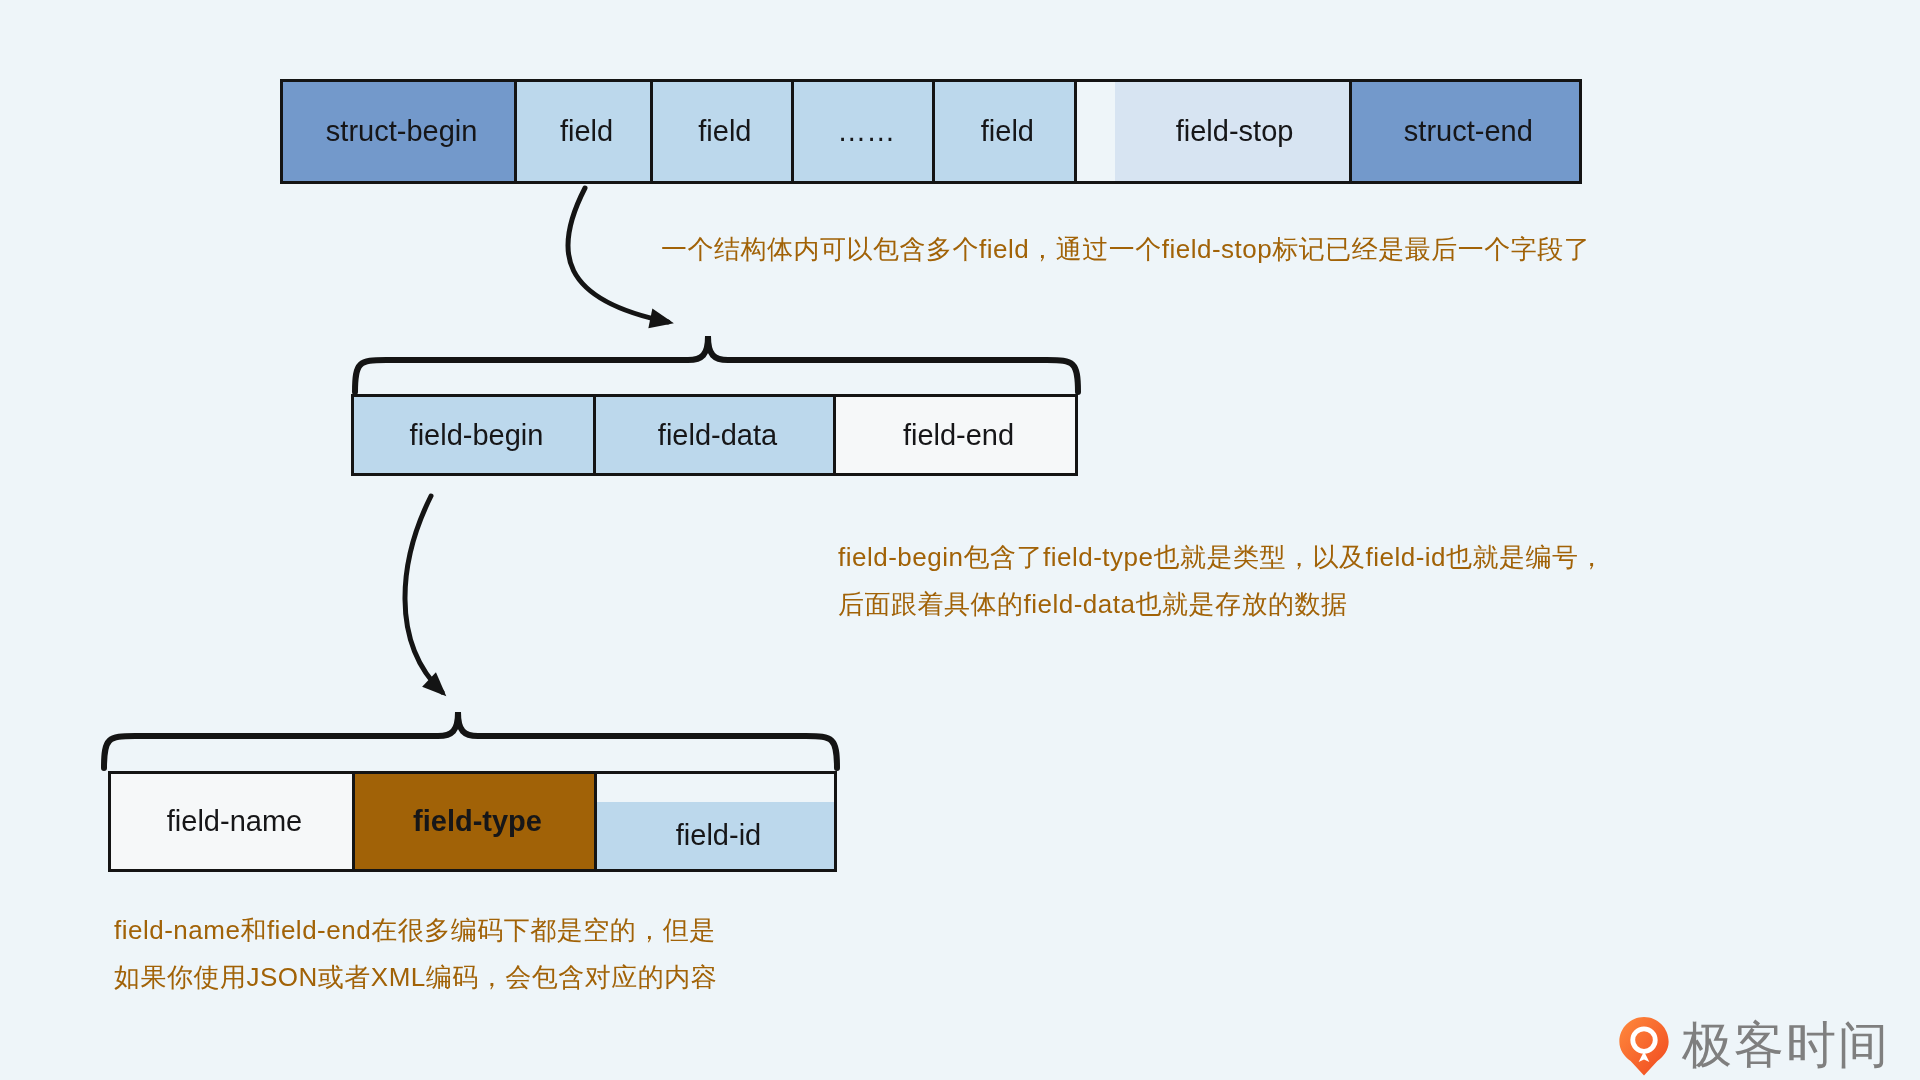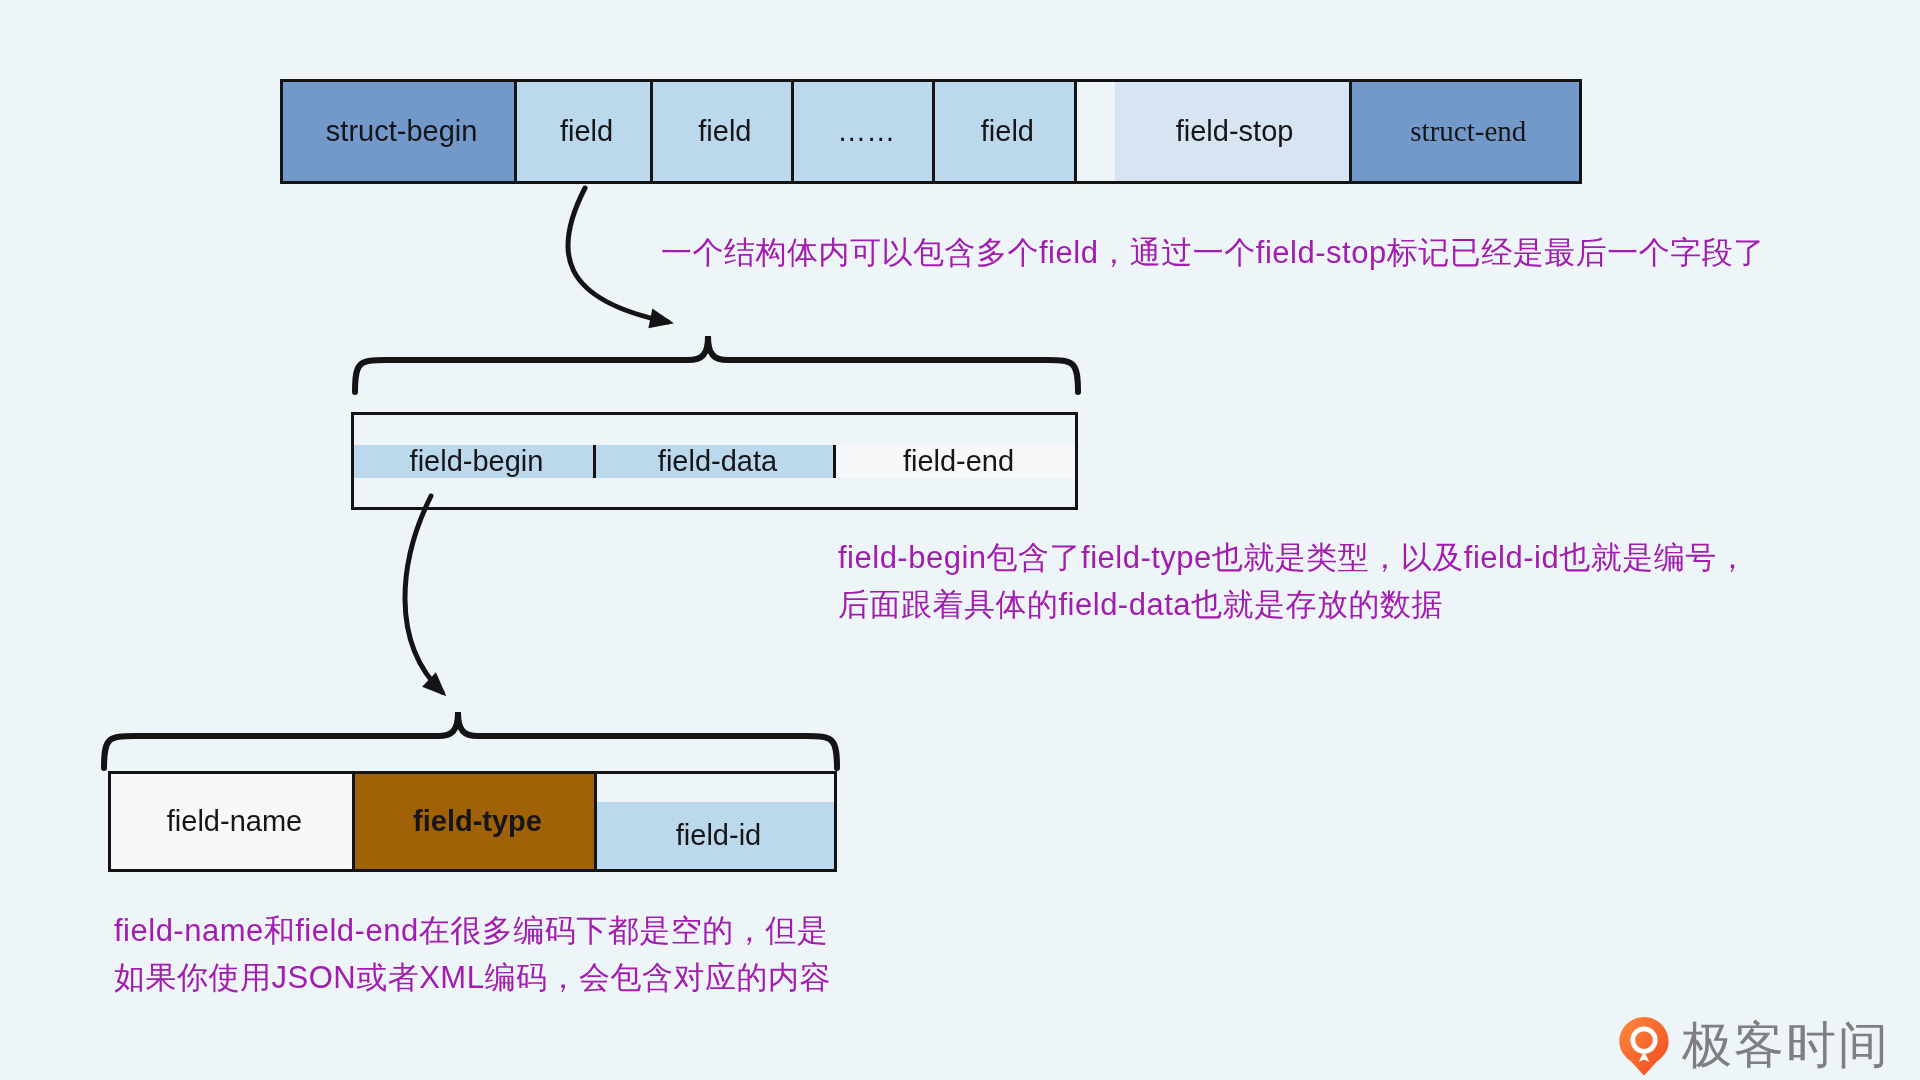--- a/index.html
+++ b/index.html
@@ -15,29 +15,29 @@
   .row{position:absolute;display:flex;box-sizing:border-box;border:3px solid #141414;}
   .cell{
     box-sizing:border-box;display:flex;align-items:center;justify-content:center;
     border-right:3px solid #141414;font-size:29px;color:#161618;
     white-space:nowrap;
     padding-left:6px;
   }
   .cell:last-child{border-right:none;}
 
   .row-struct{left:280px;top:79px;height:105px;width:1302px;}
-  .row-field{left:351px;top:412px;height:98px;width:727px;align-items:center;}
+  .row-field{left:351px;top:394px;height:82px;width:727px;}
   .row-subfield{left:108px;top:771px;height:101px;width:729px;}
 
   .w-sb{width:244px;} .w-f1{width:141px;} .w-f2{width:147px;}
-  .w-dots{width:147px;} .w-f3{width:147px;} .w-fs{width:247px;margin-left:38px;} .w-se{width:237px;font-family:Liberation Serif, serif;}
+  .w-dots{width:147px;} .w-f3{width:147px;} .w-fs{width:247px;margin-left:38px;} .w-se{width:237px;}
   .w-fb{width:242px;} .w-fd{width:240px;} .w-fe{width:239px;}
   .w-fn{width:244px;} .w-ft{width:242px;} .w-fi{width:237px;margin-top:28px;}
 
-  .anno{position:absolute;font-size:31px;color:#a21caf;white-space:nowrap;letter-spacing:.5px;}
+  .anno{position:absolute;font-size:26px;color:#a16207;white-space:nowrap;letter-spacing:.5px;}
   .anno-line{height:47px;line-height:47px;}
   .anno-struct{left:661px;top:232px;}
   .anno-field{left:838px;top:534px;}
   .anno-subfield{left:114px;top:907px;}
 
   .logo{position:absolute;right:30px;top:1012px;display:flex;align-items:center;gap:12px;}
   .logo-text{font-size:50px;color:#7f7f7f;letter-spacing:2px;}
 </style>
 </head>
 <body>

